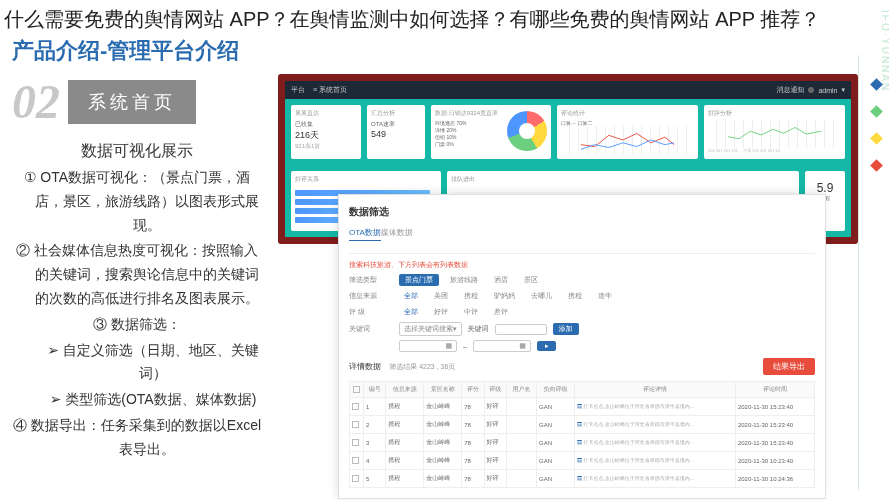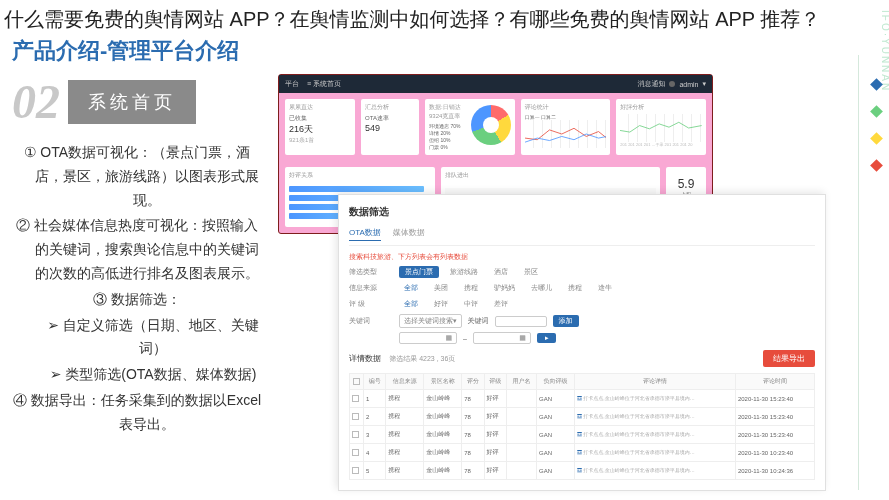--- a/index.html
+++ b/index.html
@@ -16,38 +16,38 @@
     .badge-box { background: #8a8a8a; color: #fff; font-size: 18px; padding: 10px 20px; letter-spacing: 4px; }
     
     .desc-title { font-size: 16px; color: #333; margin-bottom: 4px; }
     .desc-list { list-style: none; font-size: 14px; color: #333; line-height: 1.7; }
     .desc-list li { margin-bottom: 2px; padding-left: 20px; text-indent: -20px; }
     .desc-list .indent { padding-left: 32px; text-indent: 0; }
     .bullet-arrow::before { content: "➢ "; }
     
     .right-col { flex: 1; position: relative; }
     
-    .dashboard-back { position: absolute; top: 0; left: 0; width: 435px; background: #f9a8d4; border: 1px solid #7f1d1d; border-radius: 3px; font-size: 7px; }
+    .dashboard-back { position: absolute; top: 0; left: 0; width: 580px; background: #14b8a6; border: 7px solid #7f1d1d; border-radius: 3px; font-size: 7px; }
     .db-header { height: 18px; background: #1e2937; display: flex; align-items: center; justify-content: space-between; padding: 0 6px; color: #ccc; }
     .db-header-left { display: flex; gap: 8px; align-items: center; }
     .db-header-right { display: flex; gap: 4px; align-items: center; }
     .db-dot { width: 6px; height: 6px; border-radius: 50%; background: #666; }
     .db-cards-row { display: flex; gap: 6px; padding: 6px; flex-wrap: wrap; }
     .db-card { background: #fff; border-radius: 2px; padding: 4px; font-size: 6px; color: #666; flex: 1; min-height: 54px; }
     .db-card-title { font-size: 6px; color: #999; margin-bottom: 2px; }
     .donut { width: 40px; height: 40px; border-radius: 50%; background: conic-gradient(#ff6b6b 0 60deg, #ffd93d 60deg 150deg, #6bcf7f 150deg 250deg, #4d96ff 250deg 360deg); position: relative; margin: 2px auto; }
     .donut::after { content: ""; position: absolute; inset: 12px; background: #fff; border-radius: 50%; }
     .mini-line { height: 28px; background: repeating-linear-gradient(90deg, transparent 0 8px, #eee 8px 9px); position: relative; }
     .mini-line svg { position: absolute; inset: 0; width: 100%; height: 100%; }
     .db-bars { display: flex; flex-direction: column; gap: 3px; padding: 4px 0; }
     .db-bar { height: 6px; background: linear-gradient(90deg, #4d96ff, #6bbfff); border-radius: 1px; }
     
     .dashboard-front { position: absolute; top: 120px; left: 60px; width: 488px; background: #fff; border: 1px solid #e0e0e0; box-shadow: -2px -2px 8px rgba(0,0,0,0.1); font-size: 8px; padding: 10px; }
     .df-title { font-size: 10px; font-weight: bold; color: #333; margin-bottom: 6px; }
-    .df-tabs { display: flex; gap: 12px; font-size: 8px; margin-bottom: 6px; border-bottom: 1px solid #eee; padding-bottom: 4px; }
+    .df-tabs { display: flex; font-size: 8px; margin-bottom: 6px; border-bottom: 1px solid #eee; padding-bottom: 12px; }
     .df-tab { color: #999; padding: 2px 0; }
     .df-tab.active { color: #2b6cb0; border-bottom: 1px solid #2b6cb0; }
     .df-filter-row { display: flex; gap: 6px; align-items: center; margin-bottom: 4px; font-size: 7px; color: #666; flex-wrap: wrap; }
     .df-label { width: 44px; color: #888; }
     .df-chip { padding: 1px 5px; border-radius: 2px; color: #888; }
     .df-chip.all { color: #2b6cb0; }
     .df-pill { background: #2b6cb0; color: #fff; padding: 1px 6px; border-radius: 2px; font-size: 7px; }
     .df-select { border: 1px solid #ccc; padding: 1px 4px; font-size: 7px; color: #888; border-radius: 2px; background: #fff; min-width: 58px; display: inline-flex; align-items: center; justify-content: space-between; }
     .df-input { border: 1px solid #ccc; padding: 1px 4px; font-size: 7px; color: #888; border-radius: 2px; background: #fff; width: 52px; }
     .df-btn-group { display: flex; justify-content: space-between; align-items: center; margin: 6px 0; }
@@ -70,20 +70,21 @@
 
 <div class="main-title">什么需要免费的舆情网站 APP？在舆情监测中如何选择？有哪些免费的舆情网站 APP 推荐？</div>
 <div class="section-title">产品介绍-管理平台介绍</div>
 
 <div class="content">
   <div class="left-col">
     <div class="badge-row">
       <div class="badge-num">02</div>
       <div class="badge-box">系统首页</div>
     </div>
+    <div class="desc-title">数据可视化展示</div>
     <ul class="desc-list">
       <li>① OTA数据可视化：（景点门票，酒店，景区，旅游线路）以图表形式展现。</li>
       <li>② 社会媒体信息热度可视化：按照输入的关键词，搜索舆论信息中的关键词的次数的高低进行排名及图表展示。</li>
       <li>③ 数据筛选：</li>
       <li class="indent bullet-arrow">自定义筛选（日期、地区、关键词）</li>
       <li class="indent bullet-arrow">类型筛选(OTA数据、媒体数据)</li>
       <li>④ 数据导出：任务采集到的数据以Excel表导出。</li>
     </ul>
   </div>
 

